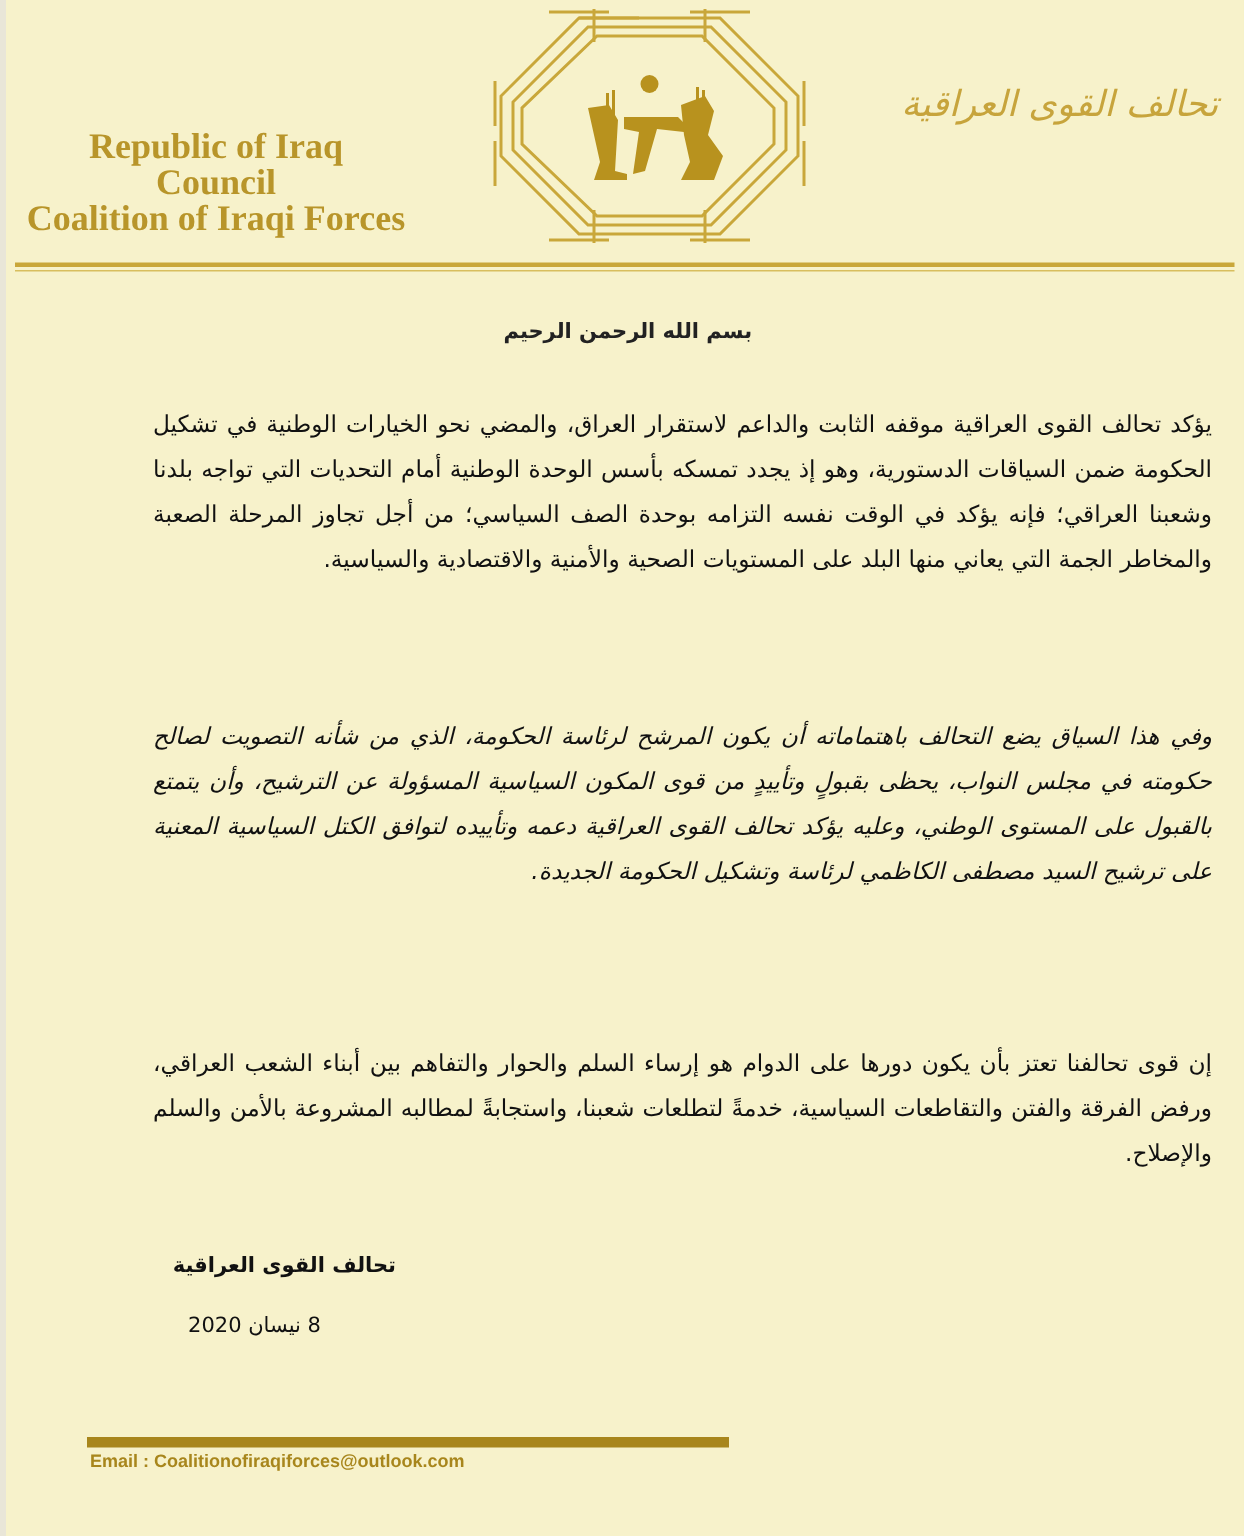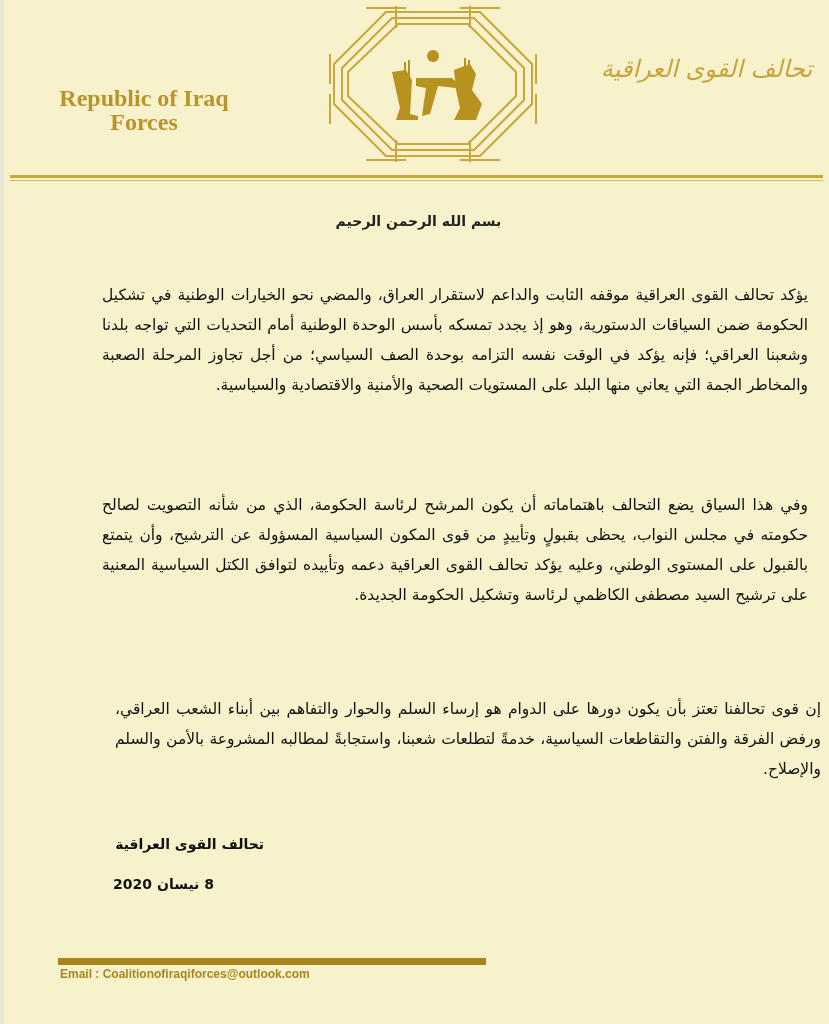--- a/index.html
+++ b/index.html
@@ -32,47 +32,48 @@
     position: absolute; left: 0; width: 829px; top: 213px; text-align: center;
     direction: rtl; font-family: "DejaVu Sans", sans-serif; font-weight: bold;
     font-size: 14px; color: #222;
   }
   .para {
     position: absolute; left: 98px; width: 706px;
     direction: rtl; text-align: justify; text-align-last: right;
     font-family: "DejaVu Sans", sans-serif; font-size: 15.5px; line-height: 30px;
     color: #111;
   }
-  .p1 { top: 280px; }
-  .p2 { top: 490px; }
-  .p3 { top: 694px; margin-left: 13px; }
+  .p1 { top: 268px; }
+  .p2 { top: 476px; font-style: italic; }
+  .p3 { top: 694px; }
   .signature {
     position: absolute; left: 90px; width: 170px; top: 836px;
     direction: rtl; text-align: right; font-weight: bold; font-size: 14px; color: #111;
     font-family: "DejaVu Sans", sans-serif;
   }
   .date {
     position: absolute; left: 90px; width: 120px; top: 876px;
-    direction: rtl; text-align: right; font-weight: bold; font-size: 14px; color: #111;
+    direction: rtl; text-align: right; font-weight: normal; font-size: 14px; color: #111;
     font-family: "DejaVu Sans", sans-serif;
   }
   .footer-rule { position: absolute; left: 54px; width: 428px; top: 958px; height: 7px; background: #a8861c; }
   .footer-email {
     position: absolute; left: 56px; top: 967px; color: #a8861c;
     font-family: "Liberation Sans", sans-serif; font-weight: bold; font-size: 12px; white-space: nowrap;
   }
 </style>
 </head>
 <body>
 
 <div class="page">
 
   <div class="header-en">
     <div>Republic of Iraq</div>
-    <div>Forces</div>
+    <div>Council</div>
+    <div>Coalition of Iraqi Forces</div>
   </div>
 
   <svg class="emblem" viewBox="0 0 214 160">
     <g fill="none" stroke="#c9a73a" stroke-width="2">
       <polygon points="60,8 154,8 206,60 206,100 154,152 60,152 8,100 8,60"></polygon>
       <polygon points="66,14 148,14 198,64 198,96 148,146 66,146 16,96 16,64"></polygon>
       <polygon points="72,20 142,20 190,68 190,92 142,140 72,140 22,92 22,68"></polygon>
       <line x1="60" y1="8" x2="100" y2="8"></line>
       <line x1="40" y1="4" x2="80" y2="4"></line>
       <line x1="134" y1="4" x2="174" y2="4"></line>

